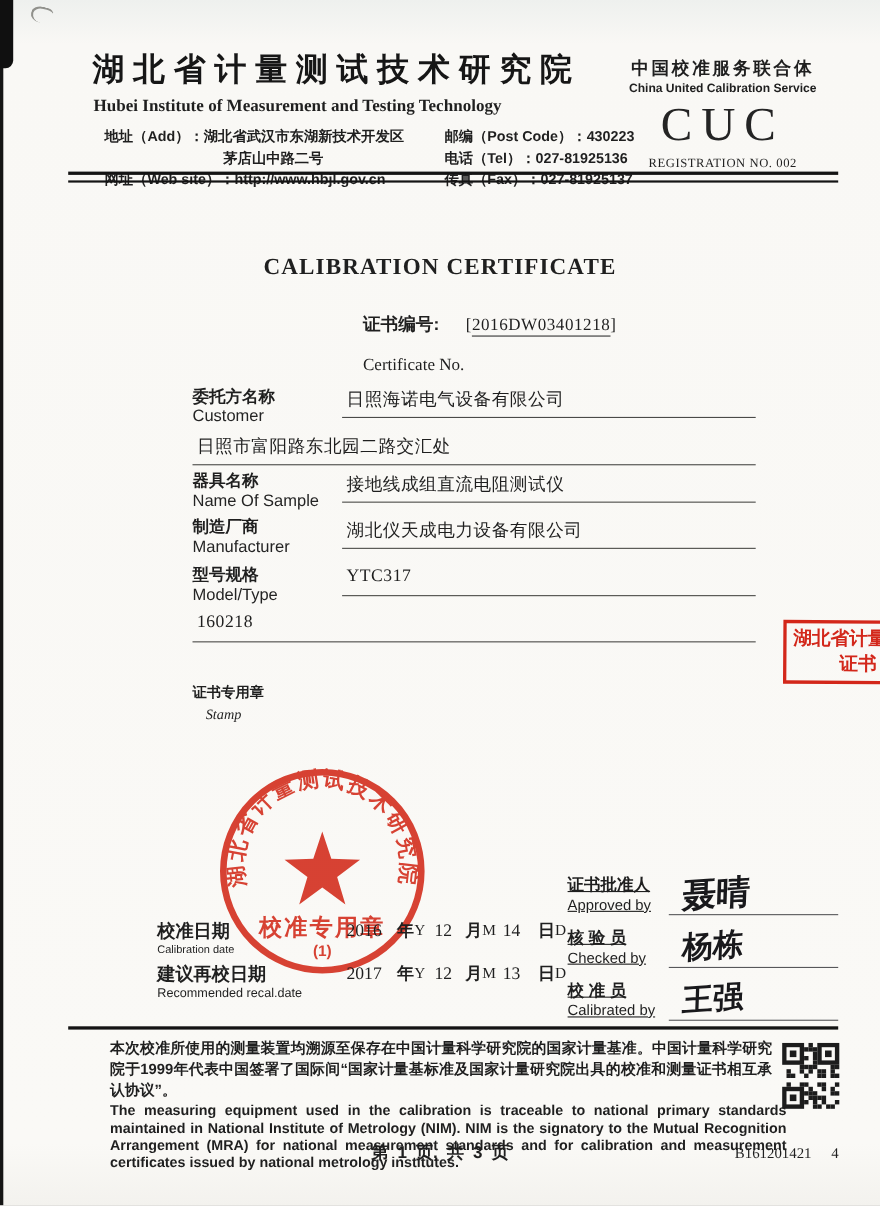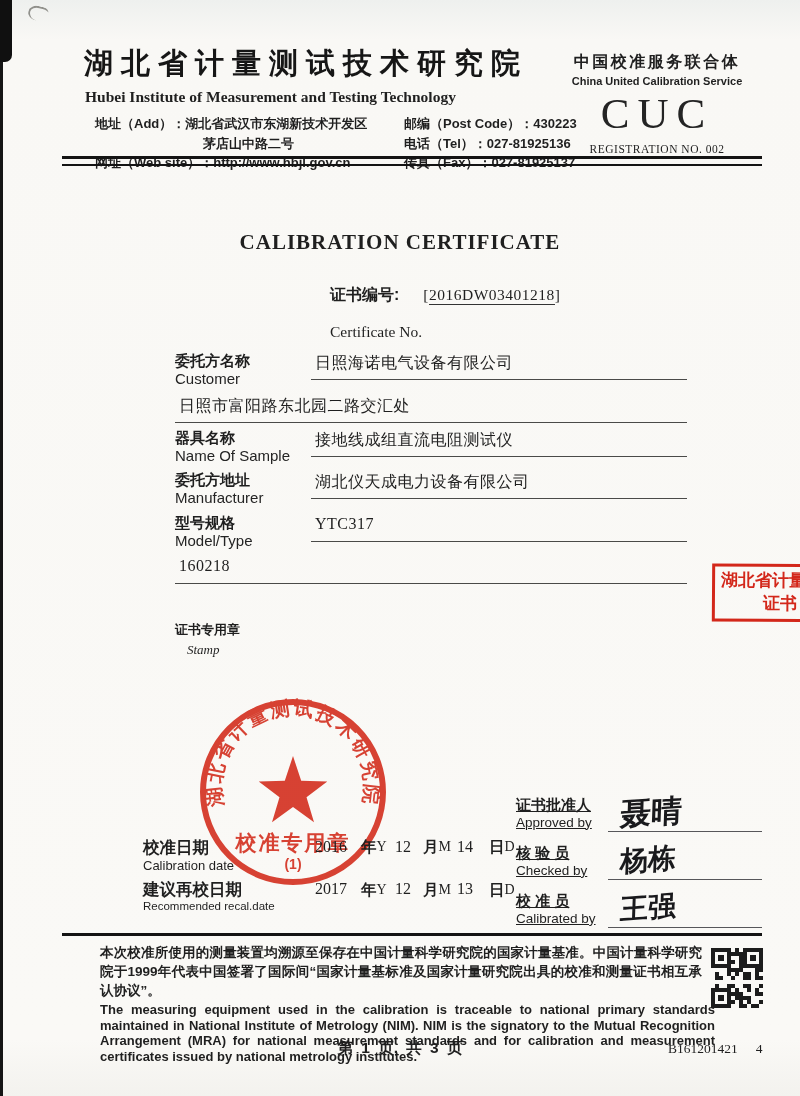--- a/index.html
+++ b/index.html
@@ -58,21 +58,21 @@
     padding:3px 6px;font-weight:700;font-size:17px;line-height:1.35;mix-blend-mode:multiply;transform:rotate(.4deg);}
   .side-stamp .l1{white-space:nowrap;}
   .side-stamp .l2{margin-left:42px;white-space:nowrap;}
   
   .seal{left:193px;top:692px;width:200px;height:200px;mix-blend-mode:multiply;opacity:.92;}
   
   .dates{left:143px;top:838px;width:430px;}
   .drow{display:flex;margin-bottom:7px;align-items:flex-start;}
   .dlabel{width:172px;flex:none;line-height:1.2;}
   .dlabel .cn{font-size:16.5px;font-weight:700;}
-  .dlabel .en{font-size:13px;font-weight:400;}
+  .dlabel .en{font-size:10px;font-weight:400;}
   .drow.second .dlabel .en{font-size:11.5px;}
   .dval{display:flex;}
   .dcol{display:flex;flex-direction:row;align-items:center;line-height:1.15;}
   .dcol .num{font-family:"Liberation Serif",serif;font-size:16px;}
   .dcol .unit{font-size:15.5px;font-weight:600;}
   .dcol .sub{font-family:"Liberation Serif",serif;font-size:14px;}
   .w-year{width:46px;}.w-unit{width:34px;}.w-mon{width:28px;}.w-day{width:32px;}.w-du{width:24px;}
   
   .approvals{left:516px;top:786px;width:246px;}
   .arow{display:flex;margin-bottom:2px;height:46px;}
@@ -165,21 +165,21 @@
     </div>
     <div class="frow">
       <div class="flabel">
           <div class="cn">器具名称</div>
           <div class="en">Name Of Sample</div>
         </div>
       <div class="fvalue">接地线成组直流电阻测试仪</div>
     </div>
     <div class="frow">
       <div class="flabel">
-          <div class="cn">委托方地址</div>
+          <div class="cn">制造厂商</div>
           <div class="en">Manufacturer</div>
         </div>
       <div class="fvalue">湖北仪天成电力设备有限公司</div>
     </div>
     <div class="frow">
       <div class="flabel">
           <div class="cn">型号规格</div>
           <div class="en">Model/Type</div>
         </div>
       <div class="fvalue">YTC317</div>

